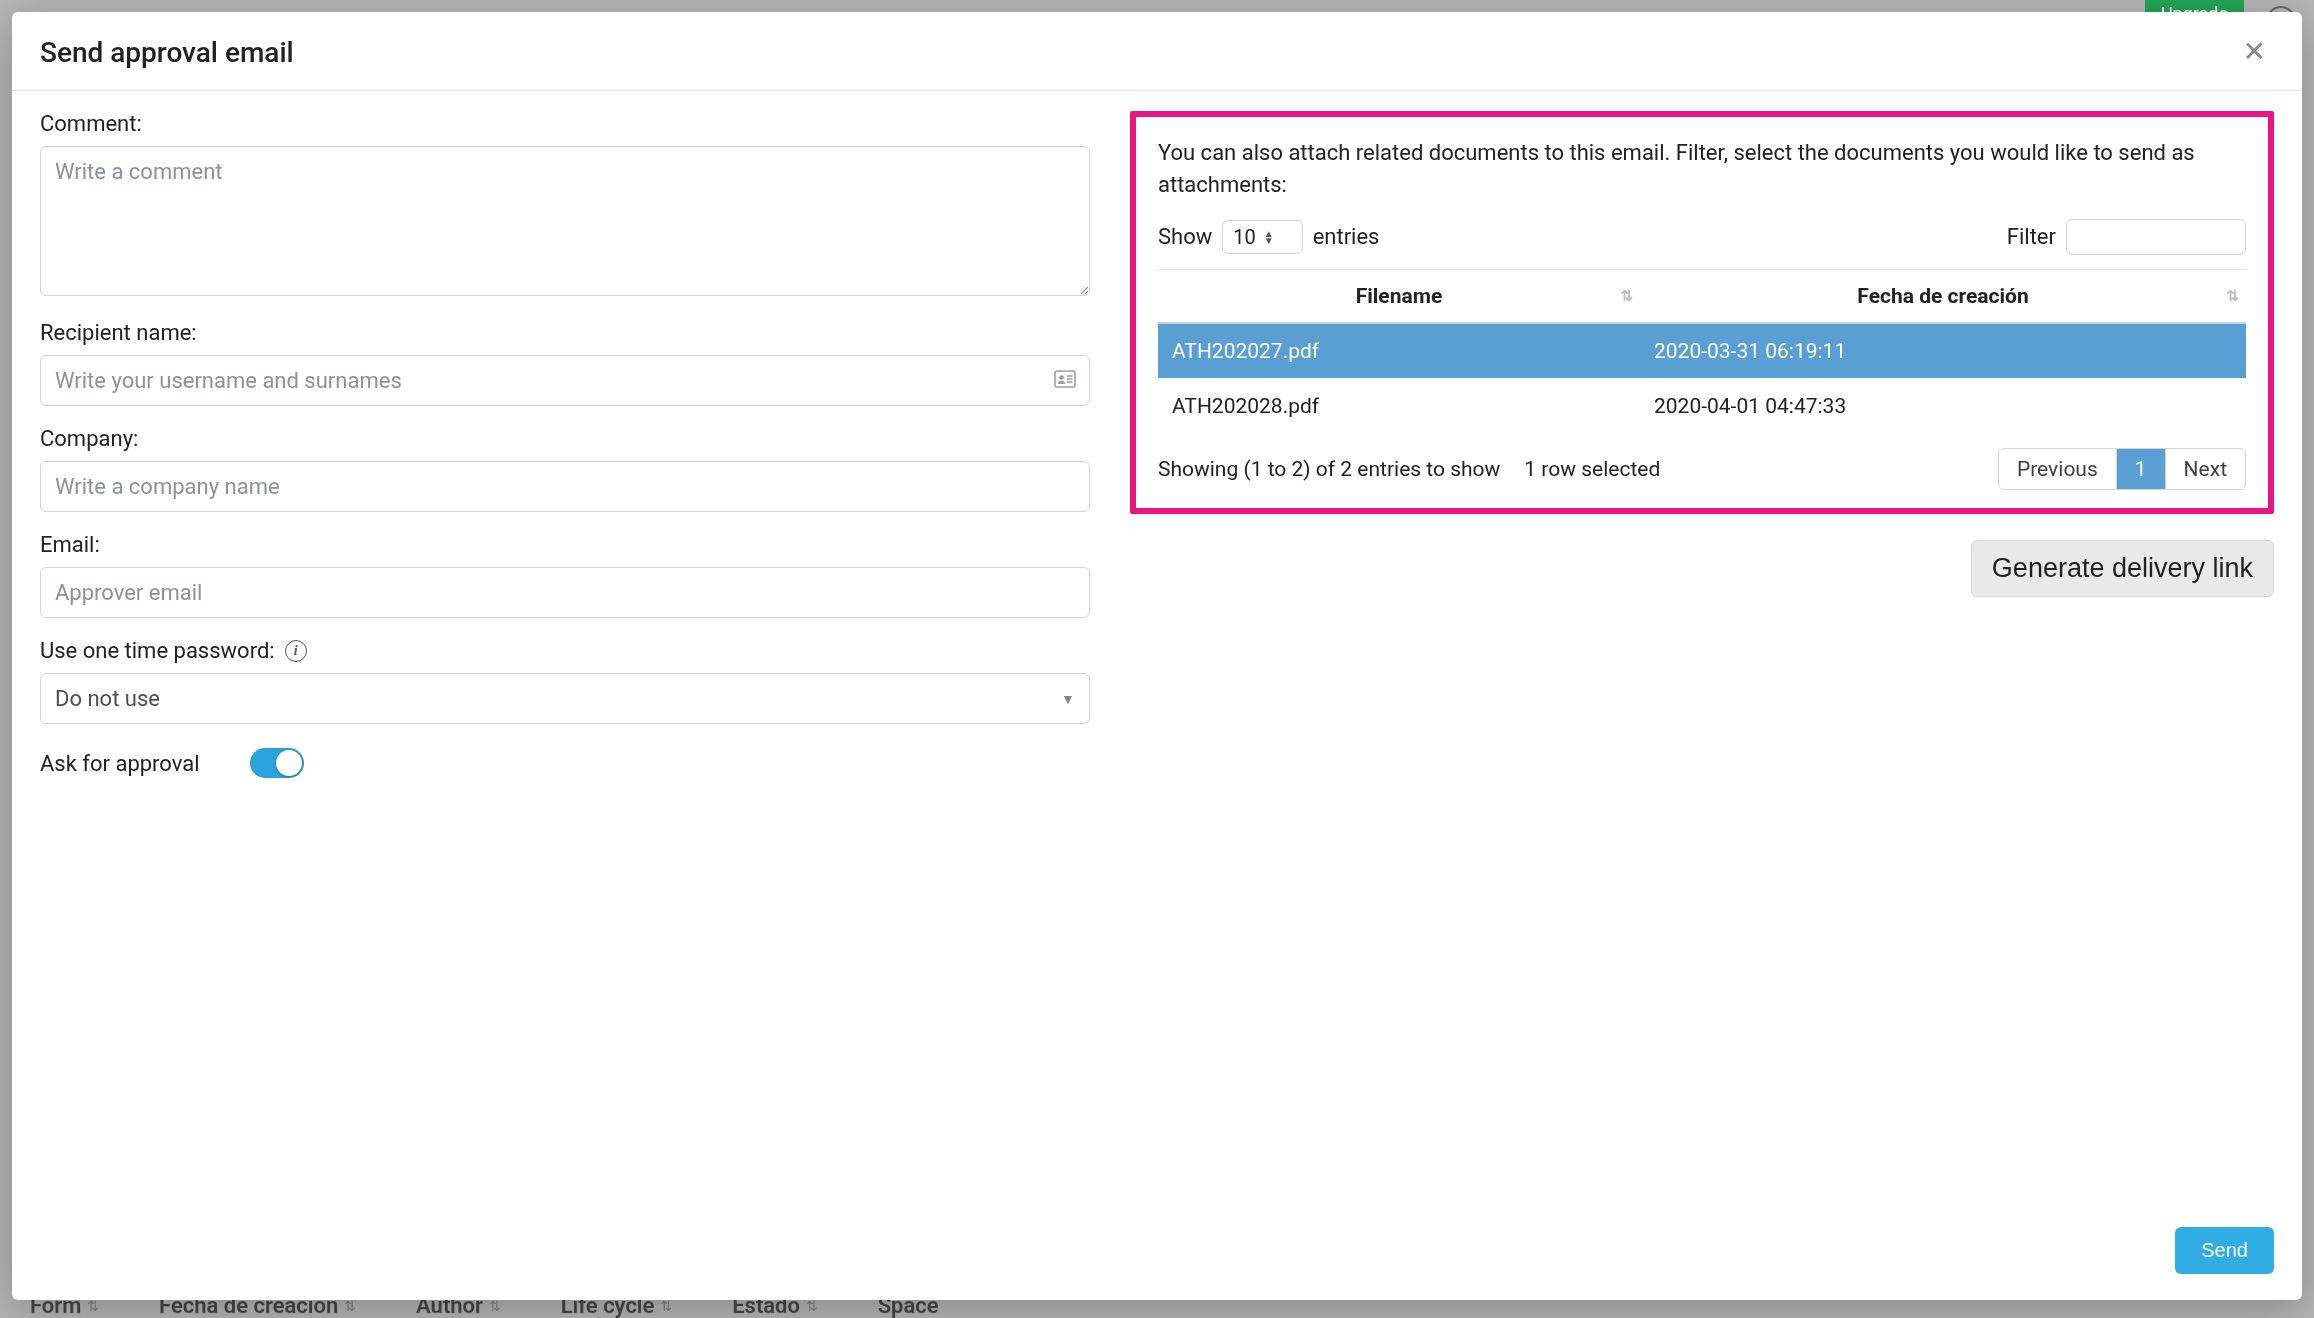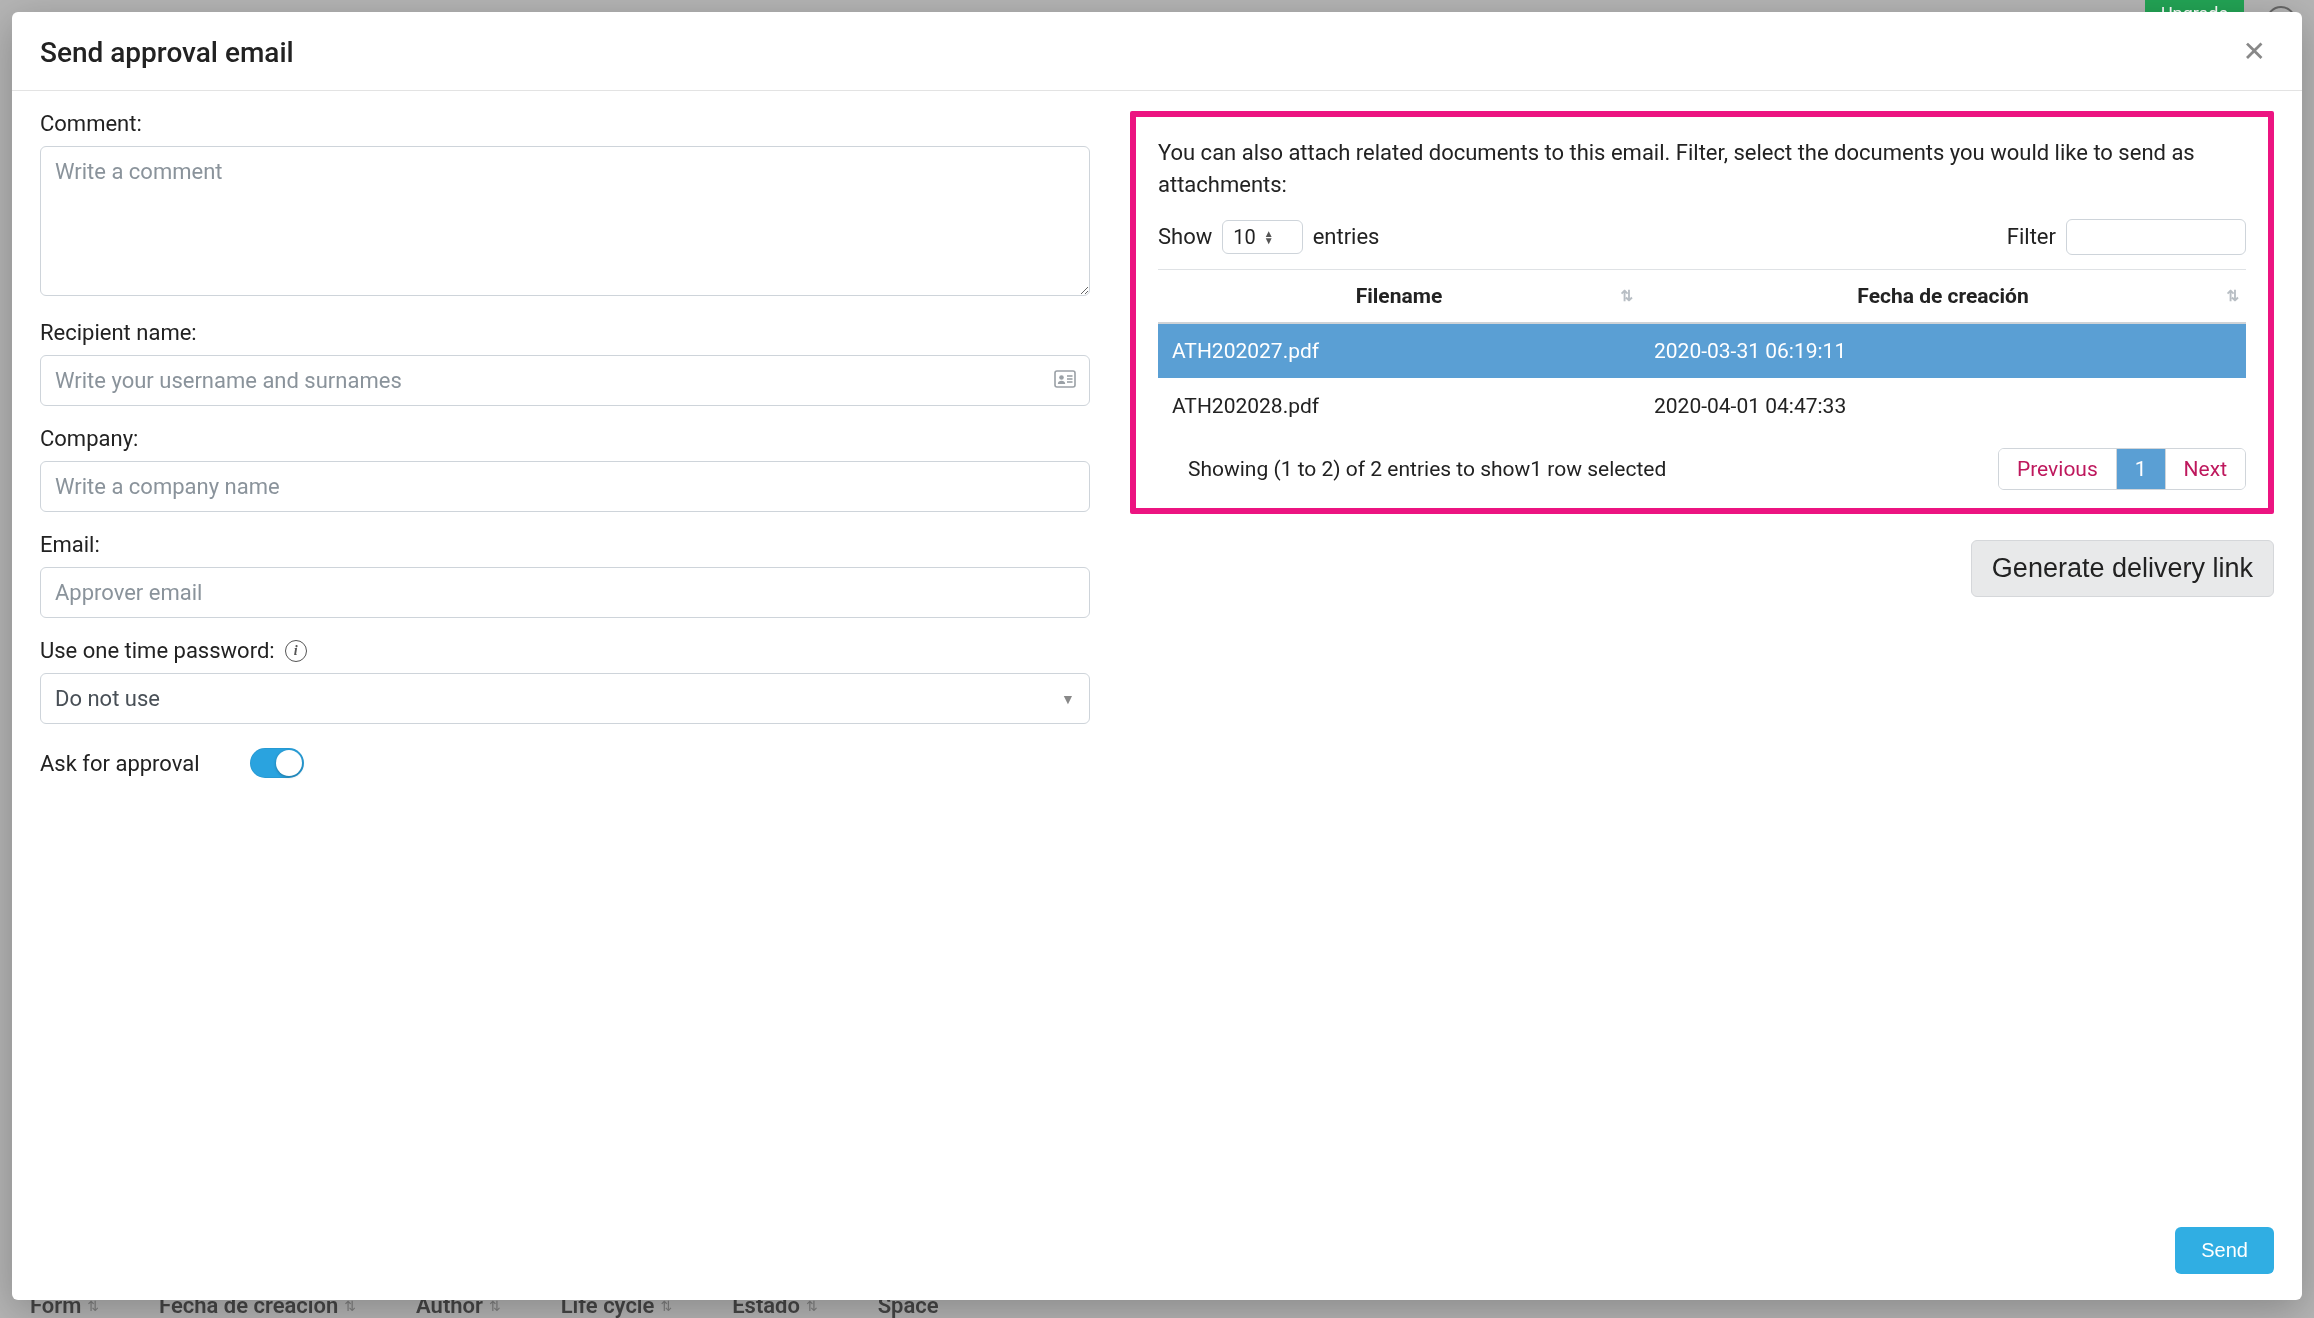--- a/index.html
+++ b/index.html
@@ -183,25 +183,25 @@
     table.datatable tbody td {
       padding: 15px 14px; border-bottom: 1px solid transparent;
     }
     tr.row-selected td { background: #5a9fd4; color: #fff; }
     tr.row-normal td { color: #222; }
 
     .dt-footer {
       display: flex; align-items: center; justify-content: space-between;
       gap: 20px; margin-top: 14px; font-size: 21px; color: #222;
     }
-    .dt-footer .info-side { display: flex; align-items: center; flex-wrap: wrap; margin-left: 30px; }
+    .dt-footer .info-side { display: flex; gap: 24px; align-items: center; flex-wrap: wrap; }
     .pager { display: flex; border: 1px solid #d0d5da; border-radius: 6px; overflow: hidden; }
     .pager .pg-btn {
       padding: 8px 18px; font-size: 21px; background: #fff;
-      color: #be185d; cursor: pointer; border-right: 1px solid #d0d5da;
+      color: #404040; cursor: pointer; border-right: 1px solid #d0d5da;
     }
     .pager .pg-btn:last-child { border-right: none; }
     .pager .pg-btn.active { background: #5a9fd4; color: #fff; }
 
     .generate-row { display: flex; justify-content: flex-end; margin-top: 26px; }
     .btn-secondary {
       background: #e8e9ea; border: 1px solid #d5d7da; border-radius: 6px;
       padding: 12px 20px; font-size: 27px; color: #222; cursor: pointer;
     }
 

